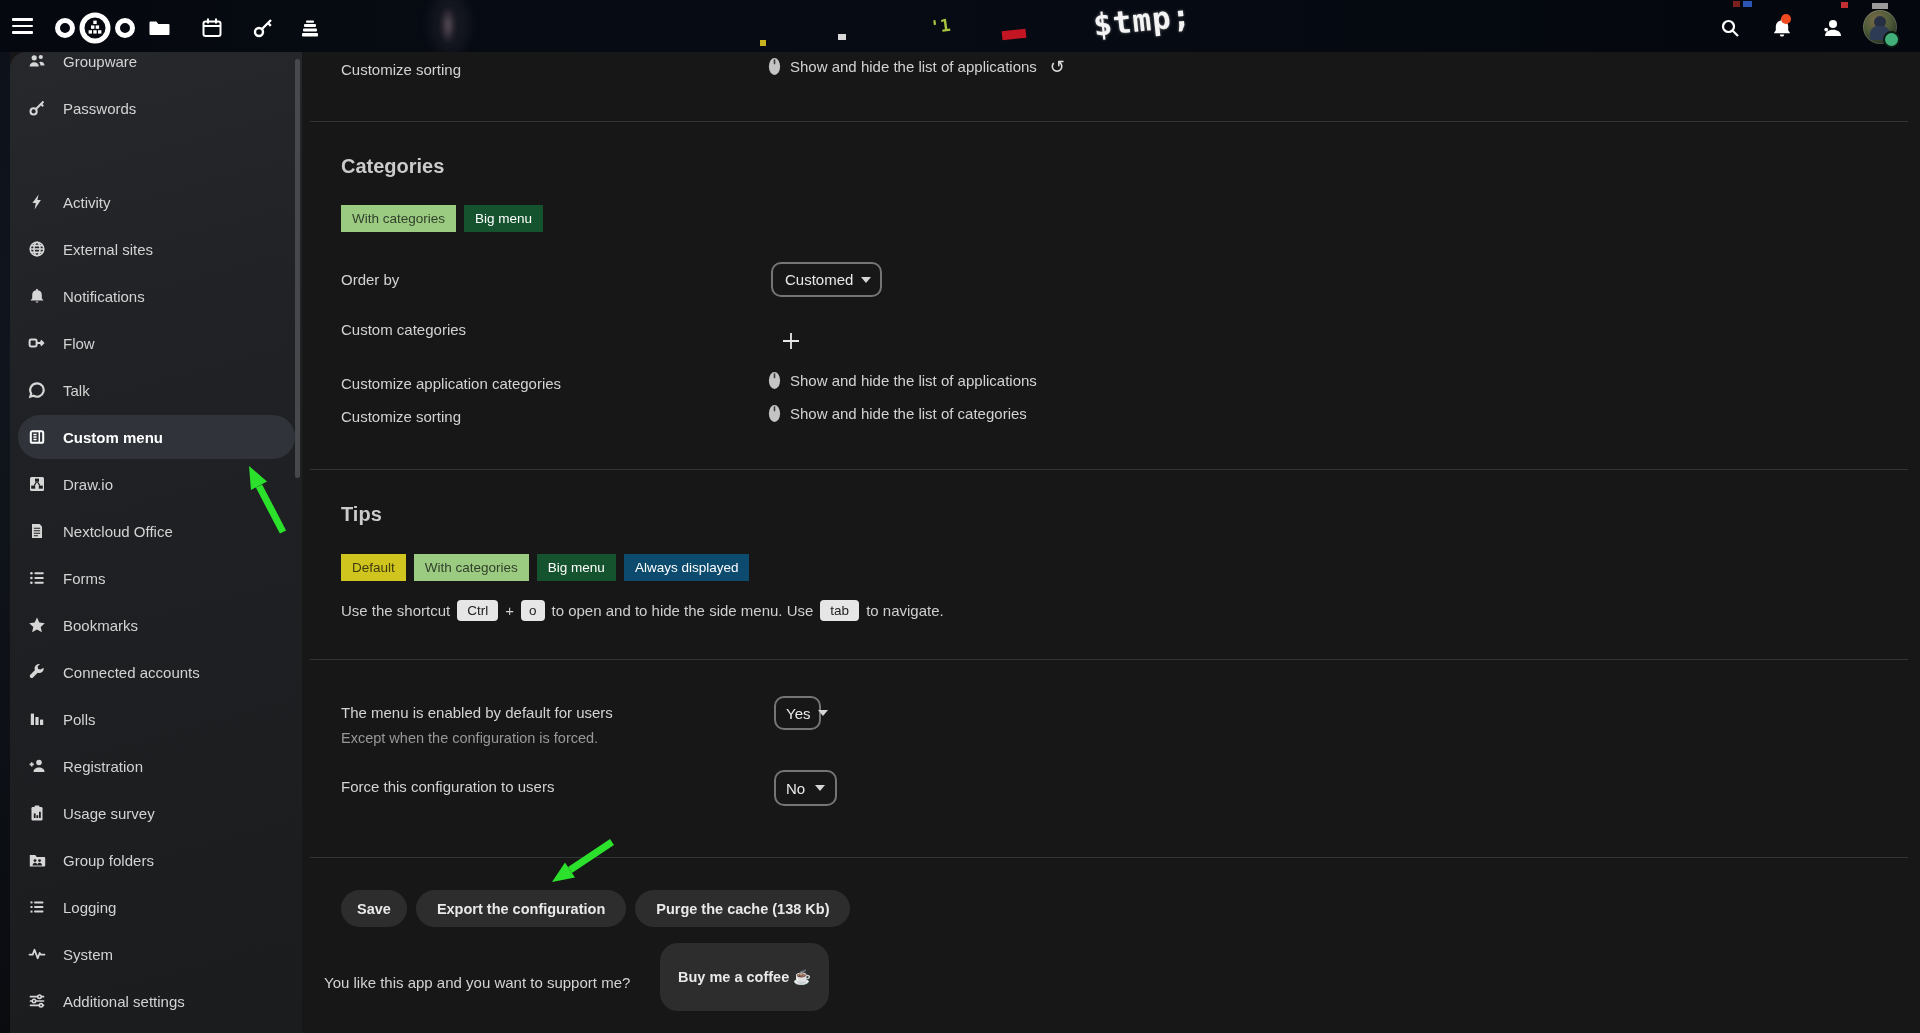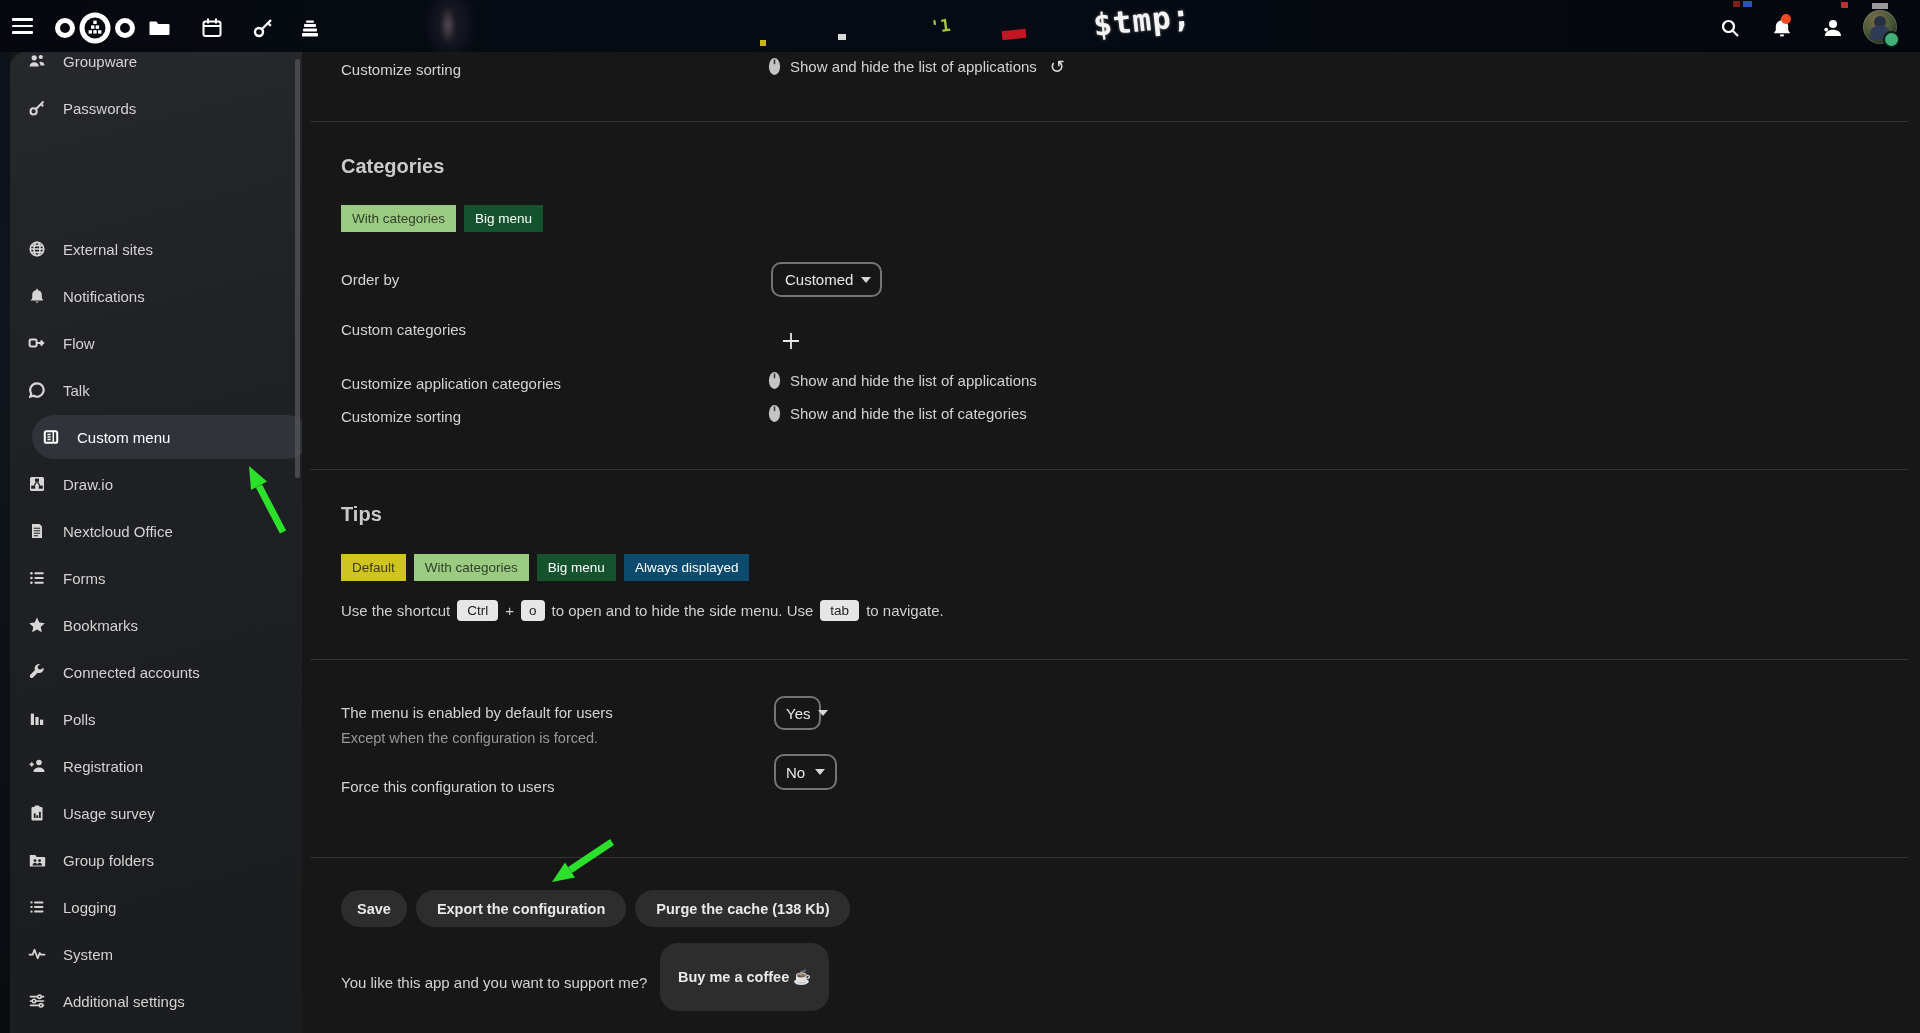--- a/index.html
+++ b/index.html
@@ -36,21 +36,21 @@
 
   
   .left-strip{position:absolute;left:0;top:52px;width:10px;height:981px;
               background:linear-gradient(180deg,#0d1119,#10151d 30%,#0d1016 70%,#090b0f);}
   .sidebar{position:absolute;left:10px;top:52px;width:292px;height:981px;overflow:hidden;
            border-top-left-radius:16px;
            background:linear-gradient(165deg,#26282c 0%,#202124 35%,#1b1c1e 100%);}
   .nav-item{position:absolute;left:18px;width:267px;height:44px;display:flex;align-items:center;
             gap:17px;font-size:15px;color:#d3d3d3;cursor:pointer;box-sizing:border-box;
             top:calc(var(--i) * 47px - 13px);}
-  .nav-item.selected{left:22px;width:277px;padding-left:10px;background:#30343a;border-radius:22px;}
+  .nav-item.selected{left:8px;width:277px;padding-left:10px;background:#30343a;border-radius:22px;font-weight:bold;}
   .nav-item svg{flex:0 0 18px;}
   .sb-thumb{position:absolute;right:2px;top:7px;width:5px;height:419px;border-radius:3px;
             background:#54565a;opacity:.75;cursor:pointer;}
 
   
   .main{position:absolute;left:302px;top:52px;width:1618px;height:981px;background:#171717;}
   .divider{position:absolute;left:8px;right:12px;height:1px;background:#333;}
   .lbl{position:absolute;font-size:15px;line-height:20px;color:#d3d3d3;white-space:nowrap;}
   .hint{position:absolute;font-size:14.5px;line-height:20px;color:#989898;white-space:nowrap;}
   .h2{position:absolute;left:39px;font-size:20px;font-weight:bold;color:#cbcbcb;}
@@ -189,20 +189,26 @@
     </div>
     <div class="nav-item" style="--i:1">
       <svg width="18" height="18" viewBox="0 0 18 18">
           <g fill="none" stroke="#d6d6d6" stroke-width="2">
             <circle cx="5.6" cy="12.4" r="3.1"></circle>
             <path d="M8 10 15.5 2.5M13 5l2.2 2.2"></path>
           </g>
         </svg>
       <span>Passwords</span>
     </div>
+    <div class="nav-item" style="--i:3">
+      <svg width="18" height="18" viewBox="0 0 18 18">
+          <path d="M10.6 1.5 4.4 10h3.4l-1.2 6.5L12.9 7H9.4l1.2-5.5z" fill="#d6d6d6"></path>
+        </svg>
+      <span>Activity</span>
+    </div>
     <div class="nav-item" style="--i:4">
       <svg width="18" height="18" viewBox="0 0 18 18">
           <g stroke="#d6d6d6" stroke-width="1.6" fill="none">
             <circle cx="9" cy="9" r="6.8"></circle>
             <ellipse cx="9" cy="9" rx="3" ry="6.8"></ellipse>
             <path d="M2.4 9h13.2M3.2 5.6h11.6M3.2 12.4h11.6"></path>
           </g>
         </svg>
       <span>External sites</span>
     </div>
@@ -449,34 +455,34 @@
     <div class="divider" style="top:607px"></div>
 
     <span class="lbl" style="left:39px;top:651px">The menu is enabled by default for users</span>
     <div class="dropdown" style="left:472px;top:644px;width:47px;height:34px;padding:0 10px">
       <span>Yes</span>
       <span class="caret"></span>
     </div>
     <span class="hint" style="left:39px;top:676px">Except when the configuration is forced.</span>
 
     <span class="lbl" style="left:39px;top:725px">Force this configuration to users</span>
-    <div class="dropdown" style="left:472px;top:702px;width:63px;height:34px;padding:16px 10px">
+    <div class="dropdown" style="left:472px;top:718px;width:63px;height:34px;padding:16px 10px">
       <span>No</span>
       <span class="caret"></span>
     </div>
 
     <div class="divider" style="top:805px"></div>
 
     <div class="btnrow" style="left:39px;top:838px">
       <div class="pillbtn" style="padding:0 16px">Save</div>
       <div class="pillbtn">Export the configuration</div>
       <div class="pillbtn">Purge the cache (138 Kb)</div>
     </div>
 
-    <span class="lbl" style="left:39px;top:921px">You like this app and you want to support me?</span>
+    <span class="lbl" style="left:22px;top:921px">You like this app and you want to support me?</span>
     <div class="pillbtn" style="position:absolute;left:358px;top:891px;height:36px;border-radius:18px;padding:16px 18px">Buy me a coffee ☕</div>
   </main>
 
   <svg class="arrows" viewBox="0 0 1920 1033">
     <g>
       <line x1="283" y1="532" x2="259" y2="486" stroke="#2be12b" stroke-width="7"></line>
       <polygon points="249,466 267,481.5 251,490" fill="#2be12b"></polygon>
     </g>
     <g>
       <line x1="612" y1="842" x2="570" y2="870" stroke="#2be12b" stroke-width="7"></line>

